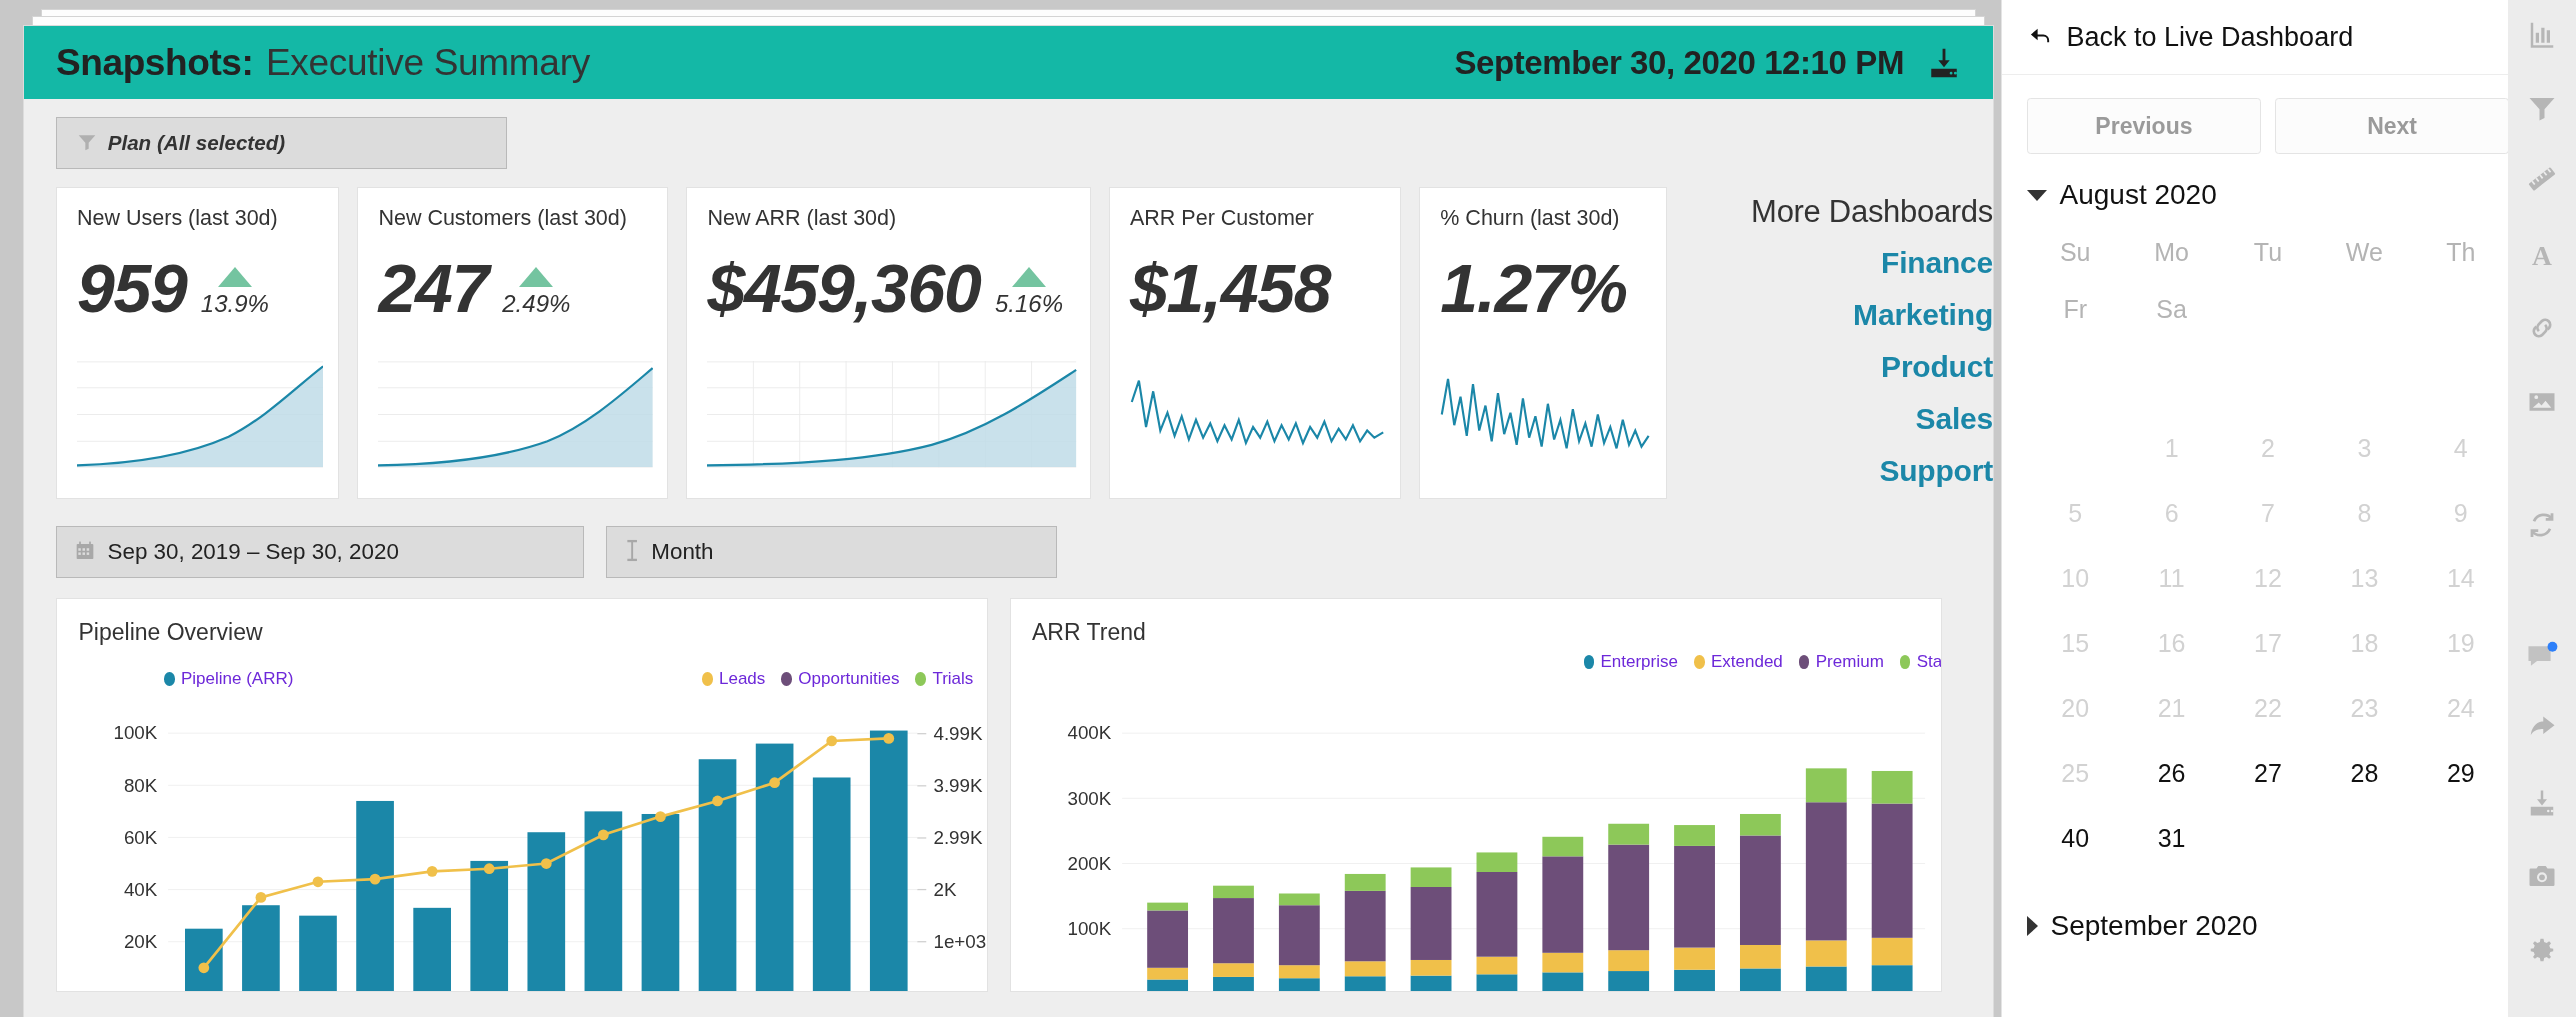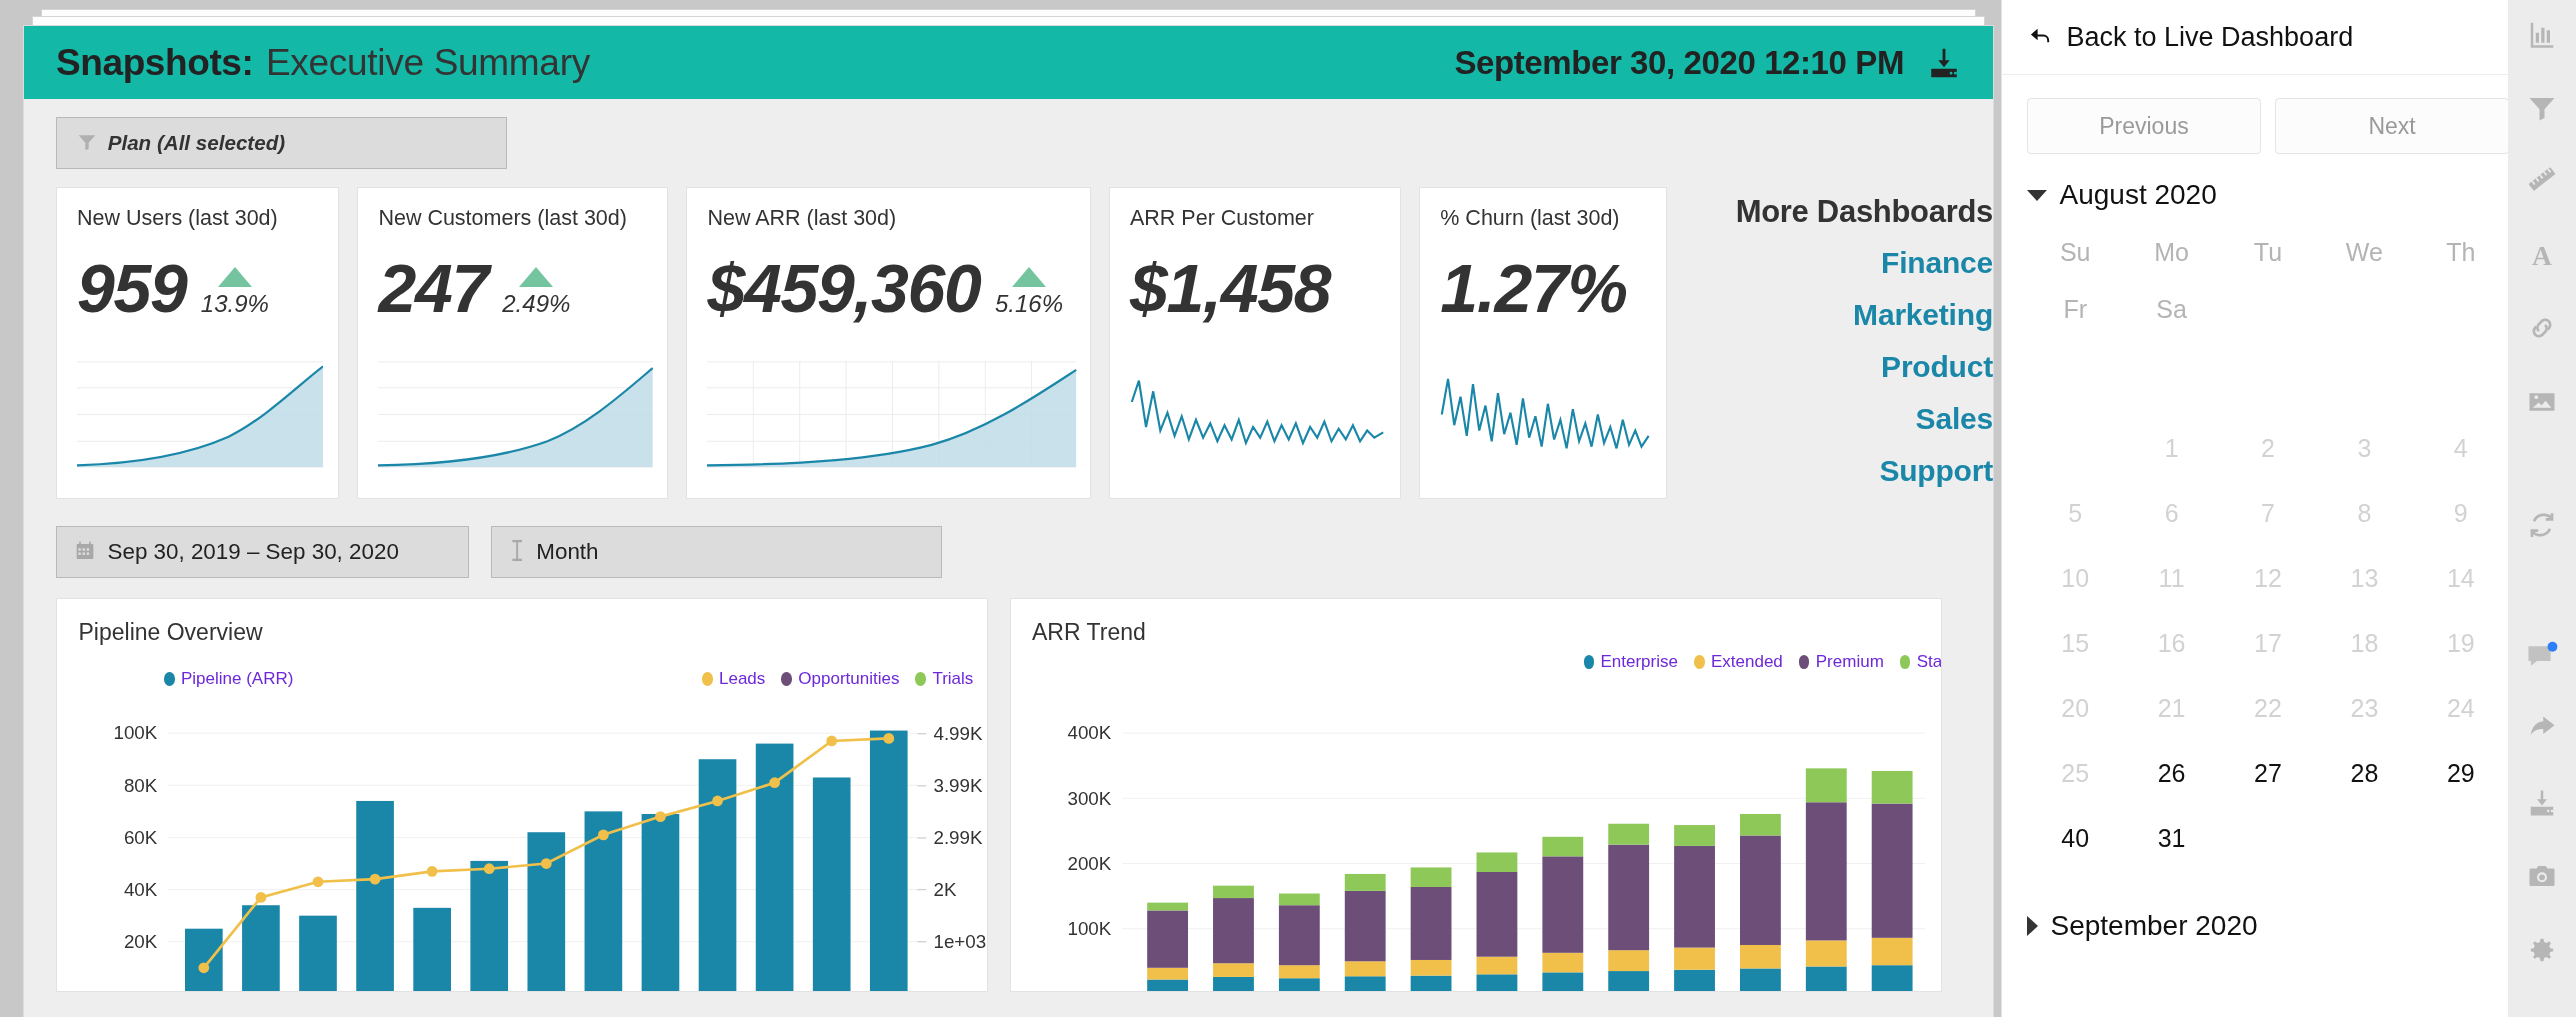--- a/index.html
+++ b/index.html
@@ -60,32 +60,32 @@
   .kpi-spark { position: absolute; left: 20px; right: 20px; bottom: 30px; height: 107px; }
 
   .kpi-w1 { width: 287px; }
   .kpi-w2 { width: 315px; }
   .kpi-w3 { width: 410px; }
   .kpi-w4 { width: 296px; }
   .kpi-w5 { width: 251px; }
 
   
   .more-dash { margin-left: 25px; padding-top: 7.2px; width: 287px; }
-  .more-dash h3 { font-size: 31px; font-weight: bold; color: #333; text-align: right; letter-spacing: -0.3px; }
+  .more-dash h3 { font-size: 31px; font-weight: normal; color: #333; text-align: right; letter-spacing: -0.3px; }
   .more-dash ul { list-style: none; margin-top: 16px; }
   .more-dash li { font-size: 30px; font-weight: bold; color: #1b87a8; text-align: right; margin-bottom: 18px; letter-spacing: -0.2px; }
 
   
   .range-row { display: flex; gap: 21.5px; padding: 20px 0 0 32px; }
   .range-pill {
     height: 52px; background: #dcdcdc; border: 0.9px solid #b9b9b9;
     display: flex; align-items: center; gap: 12.5px; padding: 0 18px;
   }
   .range-pill .lbl { font-size: 22.4px; color: #222; }
-  .range-w1 { width: 413px; }
+  .range-w1 { width: 528px; }
   .range-w2 { width: 451px; }
 
   
   .charts-row { display: flex; gap: 21.5px; padding: 20px 0 0 32px; }
   .chart-panel { background: #fff; border: 0.9px solid #e2e2e2; height: 394px; position: relative; overflow: hidden; }
   .cp-1 { width: 932px; }
   .cp-2 { width: 932px; }
   .cp-title { font-size: 23px; color: #333; padding: 20px 0 0 21.5px; font-weight: 400; }
   .legend { position: absolute; display: flex; gap: 16px; align-items: center; font-size: 17px; color: #6d28d9; }
   .legend .li { display: flex; align-items: center; gap: 6.3px; white-space: nowrap; }
@@ -95,21 +95,21 @@
 
   
   .side-panel {
     position: absolute; left: 2001px; top: 0; width: 533px; height: 1018px;
     background: #fff; border-left: 0.9px solid #e4e4e4;
   }
   .side-back { height: 75px; display: flex; align-items: center; gap: 12.5px; padding-left: 25px; border-bottom: 0.9px solid #ededed; }
   .side-back .txt { font-size: 27px; color: #111; }
   .prevnext { display: flex; gap: 14.3px; padding: 23px 25px 0 25px; }
   .pn-btn { flex: 1; height: 56px; border: 0.9px solid #e4e4e4; border-radius: 3.6px; background: #fcfcfc;
-            display: flex; align-items: center; justify-content: center; font-size: 23px; color: #9a9a9a; }
+            display: flex; align-items: center; justify-content: center; font-size: 23px; color: #9a9a9a; font-weight: bold; }
   .month-head { display: flex; align-items: center; gap: 12.5px; padding: 25px 0 0 25px; }
   .caret-d { width: 0; height: 0; border-left: 10px solid transparent; border-right: 10px solid transparent; border-top: 11.6px solid #333; }
   .caret-r { width: 0; height: 0; border-top: 10px solid transparent; border-bottom: 10px solid transparent; border-left: 11.6px solid #333; }
   .month-name { font-size: 28px; color: #111; }
   .cal-grid { display: grid; grid-template-columns: repeat(5, 1fr); padding: 12.5px 25px 0 25px; }
   .cal-hd { font-size: 25px; color: #b4b4b4; text-align: center; padding: 14.3px 0; }
   .cal-d  { font-size: 25px; text-align: center; padding: 18px 0; }
   .cal-d.dim { color: #d2d2d2; }
   .cal-d.on  { color: #111; }
   .cal-d.empty { color: transparent; }

